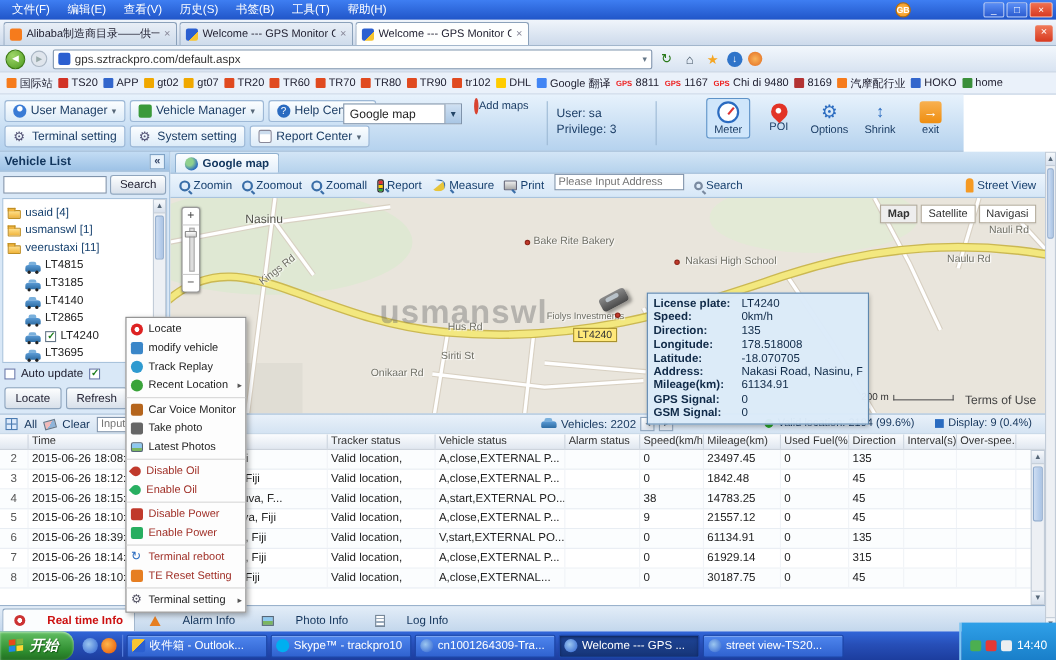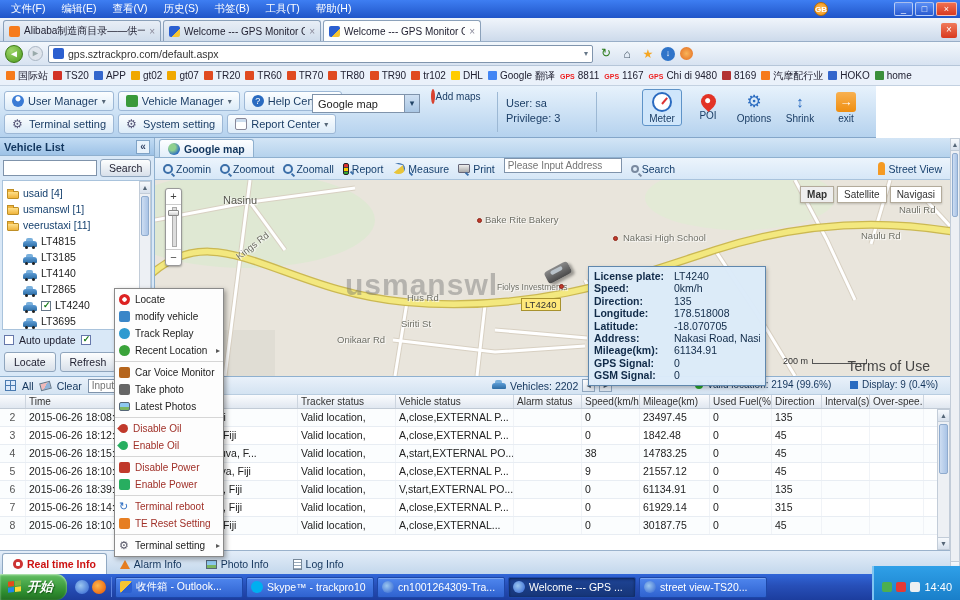--- a/index.html
+++ b/index.html
@@ -202,24 +202,24 @@
   .viewbtn{height:17px;padding:0 6px;background:#fff;border:1px solid #b3ab9b;font-size:10px;color:#333;
     line-height:15px;box-shadow:0 1px 2px rgba(0,0,0,.2)}
   .viewbtn[data-active="true"]{font-weight:bold;background:#eee}
   .car-marker{position:absolute;left:390px;top:86px;width:26px;height:13px;border-radius:4px/3px;
     background:linear-gradient(#8a8a8a,#4a4a4a);transform:rotate(-28deg);box-shadow:2px 3px 3px rgba(0,0,0,.35)}
   .car-marker::before{content:"";position:absolute;left:6px;top:2px;width:13px;height:4px;background:#b9c2c9;border-radius:2px}
   .marker-label{position:absolute;left:366px;top:118px;background:#ffe87a;border:1px solid #a8922e;
     font-size:9.5px;padding:0 3px;color:#333}
   .map-scale{position:absolute;left:628px;top:176px;display:flex;align-items:center;gap:4px;font-size:9px;color:#333}
   .scalebar{width:55px;height:5px;border:1px solid #555;border-top:none}
-  .terms{position:absolute;right:20px;top:178px;font-size:14px;color:#444}
+  .terms{position:absolute;right:8px;top:178px;font-size:11px;color:#444}
 
   
-  .infobox{position:absolute;left:588px;top:266px;width:178px;background:rgba(219,234,249,.97);
+  .infobox{position:absolute;left:588px;top:266px;width:202px;background:rgba(219,234,249,.97);
     border:1px solid #5f87ad;box-shadow:1px 2px 4px rgba(0,0,0,.25);padding:3px 5px;z-index:40}
   .ib-row{display:flex;font-size:10.5px;line-height:12.4px;color:#102a48;white-space:nowrap;overflow:hidden}
   .ib-row b{width:80px;flex:none}
 
   
   .bottompanel{position:absolute;left:0;top:376px;width:950px;height:198px;background:#eef3f9;border-top:1px solid #8fb0cf}
   .bp-toolbar{position:relative;height:18px;display:flex;align-items:center;gap:6px;padding:0 5px;
     background:linear-gradient(#e9f1fa,#d4e3f2);border-bottom:1px solid #b9cde0;color:#14355c;font-size:10.5px}
   .grid-ic{width:11px;height:11px;border:1px solid #4a7ab0;flex:none;
     background:linear-gradient(#4a7ab0,#4a7ab0) 50% 0/1px 100% no-repeat,
@@ -251,21 +251,21 @@
   .thead>div:nth-of-type(5),.trow>div:nth-of-type(5){width:118px}
   .thead>div:nth-of-type(6),.trow>div:nth-of-type(6){width:68px}
   .thead>div:nth-of-type(7),.trow>div:nth-of-type(7){width:58px}
   .thead>div:nth-of-type(8),.trow>div:nth-of-type(8){width:70px}
   .thead>div:nth-of-type(9),.trow>div:nth-of-type(9){width:62px}
   .thead>div:nth-of-type(10),.trow>div:nth-of-type(10){width:50px}
   .thead>div:nth-of-type(11),.trow>div:nth-of-type(11){width:48px}
   .thead>div:nth-of-type(12),.trow>div:nth-of-type(12){width:54px}
   .bp-tabs{position:absolute;left:0;bottom:0;width:100%;height:24px;background:linear-gradient(#e3edf8,#c3d7ec);
     border-top:1px solid #9ab2cc;display:flex;align-items:flex-end;padding:0 2px;gap:2px}
-  .bp-tab{height:21px;display:flex;align-items:center;gap:4px;padding:0 10px;font-size:10.5px;color:#14355c;
+  .bp-tab{height:21px;display:flex;align-items:center;gap:20px;padding:0 10px;font-size:10.5px;color:#14355c;
     border:1px solid transparent;border-bottom:none}
   .bp-tab[data-active="true"]{background:#fbfdfe;border-color:#8fa8c2;border-radius:3px 3px 0 0;color:#c11;font-weight:bold}
   [data-icon="realtime-icon"]{width:10px;height:10px;border-radius:50%;background:radial-gradient(#fff 28%,#c33 34%)}
   [data-icon="alarm-icon"]{width:0;height:0;border-left:5px solid transparent;border-right:5px solid transparent;
     border-bottom:9px solid #e67e22}
   [data-icon="photo-icon"]{width:11px;height:9px;background:linear-gradient(#8ec8ef 55%,#7bb661 55%);border:1px solid #567}
   [data-icon="log-icon"]{width:9px;height:11px;background:repeating-linear-gradient(#fff 0 2px,#9ab 2px 3px);border:1px solid #789}
 
   
   .ctxmenu{position:absolute;left:114px;top:288px;width:110px;background:#fdfdfd;border:1px solid #8a8a8a;

